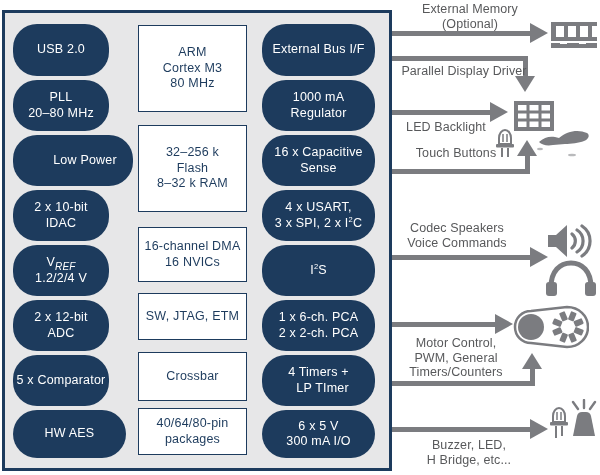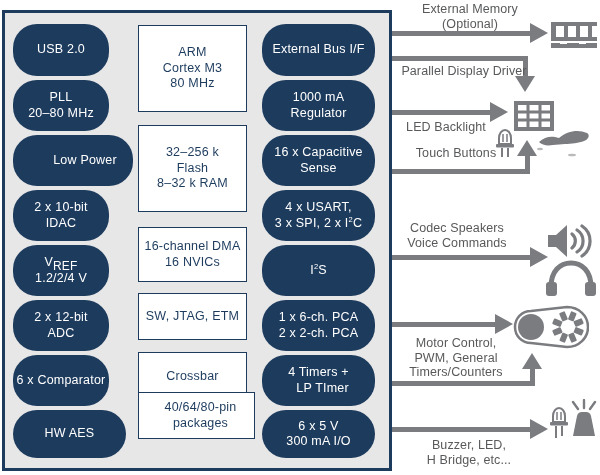--- a/index.html
+++ b/index.html
@@ -12,21 +12,21 @@
   body{font-family:"Liberation Sans", sans-serif; background:#fff;}
   #stage{position:relative;width:600px;height:475px;background:#fff;overflow:hidden;}
 
   #chip{position:absolute;left:2px;top:10px;width:384px;height:455px;
         background:var(--graybg);border:3px solid var(--navy);}
 
   .box{position:absolute;display:flex;flex-direction:column;align-items:center;justify-content:center;
        text-align:center;font-size:12.5px;line-height:15.5px;letter-spacing:.2px;white-space:pre-line;}
   .navy{background:var(--navy);color:#fff;border-radius:24px;}
   .white{background:#fff;color:var(--navy);border:1.5px solid var(--navy);}
-  .box sub{font-size:12px;line-height:0;}
+  .box sub{font-size:10px;line-height:0;font-style:italic;}
   .box sup{font-size:7.5px;line-height:0;}
 
   .shaft{position:absolute;height:5px;background:var(--arrow);}
   .vshaft{position:absolute;width:5px;background:var(--arrow);}
   .head-right{position:absolute;width:0;height:0;
       border-left:18px solid var(--arrow);border-top:10px solid transparent;border-bottom:10px solid transparent;}
   .head-down{position:absolute;width:0;height:0;
       border-top:16px solid var(--arrow);border-left:10px solid transparent;border-right:10px solid transparent;}
   .head-up{position:absolute;width:0;height:0;
       border-bottom:16px solid var(--arrow);border-left:10px solid transparent;border-right:10px solid transparent;}
@@ -47,34 +47,34 @@
 20–80 MHz</div>
   <div class="box navy" style="left:13px;top:135px;width:96px;height:51px;padding-left:24px;">Low Power</div>
   <div class="box navy" style="left:13px;top:190px;width:96px;height:51px;">2 x 10-bit
 IDAC</div>
   <div class="box navy" style="left:13px;top:245px;width:96px;height:51px;">
     <div><span>V</span><sub>REF</sub></div>
     <div>1.2/2/4 V</div>
   </div>
   <div class="box navy" style="left:13px;top:300px;width:96px;height:51px;">2 x 12-bit
 ADC</div>
-  <div class="box navy" style="left:13px;top:355px;width:96px;height:51px;">6 x Comparator</div>
+  <div class="box navy" style="left:13px;top:355px;width:96px;height:51px;">5 x Comparator</div>
   <div class="box navy" style="left:13px;top:410px;width:113px;height:48px;">HW AES</div>
 
   <div class="box white" style="left:138px;top:25px;width:107px;height:85px;">ARM
 Cortex M3
 80 MHz</div>
   <div class="box white" style="left:138px;top:125px;width:107px;height:85px;">32–256 k
 Flash
 8–32 k RAM</div>
   <div class="box white" style="left:138px;top:227px;width:107px;height:53px;">16-channel DMA
 16 NVICs</div>
   <div class="box white" style="left:138px;top:293px;width:107px;height:45px;">SW, JTAG, ETM</div>
   <div class="box white" style="left:138px;top:352px;width:107px;height:47px;">Crossbar</div>
-  <div class="box white" style="left:138px;top:392px;width:107px;height:45px;padding-left:8px;">40/64/80-pin
+  <div class="box white" style="left:138px;top:408px;width:107px;height:45px;">40/64/80-pin
 packages</div>
 
   <div class="box navy" style="left:262px;top:24px;width:113px;height:52px;">External Bus I/F</div>
   <div class="box navy" style="left:262px;top:80px;width:113px;height:51px;">1000 mA
 Regulator</div>
   <div class="box navy" style="left:262px;top:135px;width:113px;height:51px;">16 x Capacitive
 Sense</div>
   <div class="box navy" style="left:262px;top:190px;width:113px;height:51px;">
     <div>4 x USART,</div>
     <div><span>3 x SPI, 2 x I</span><sup>2</sup><span>C</span></div>

